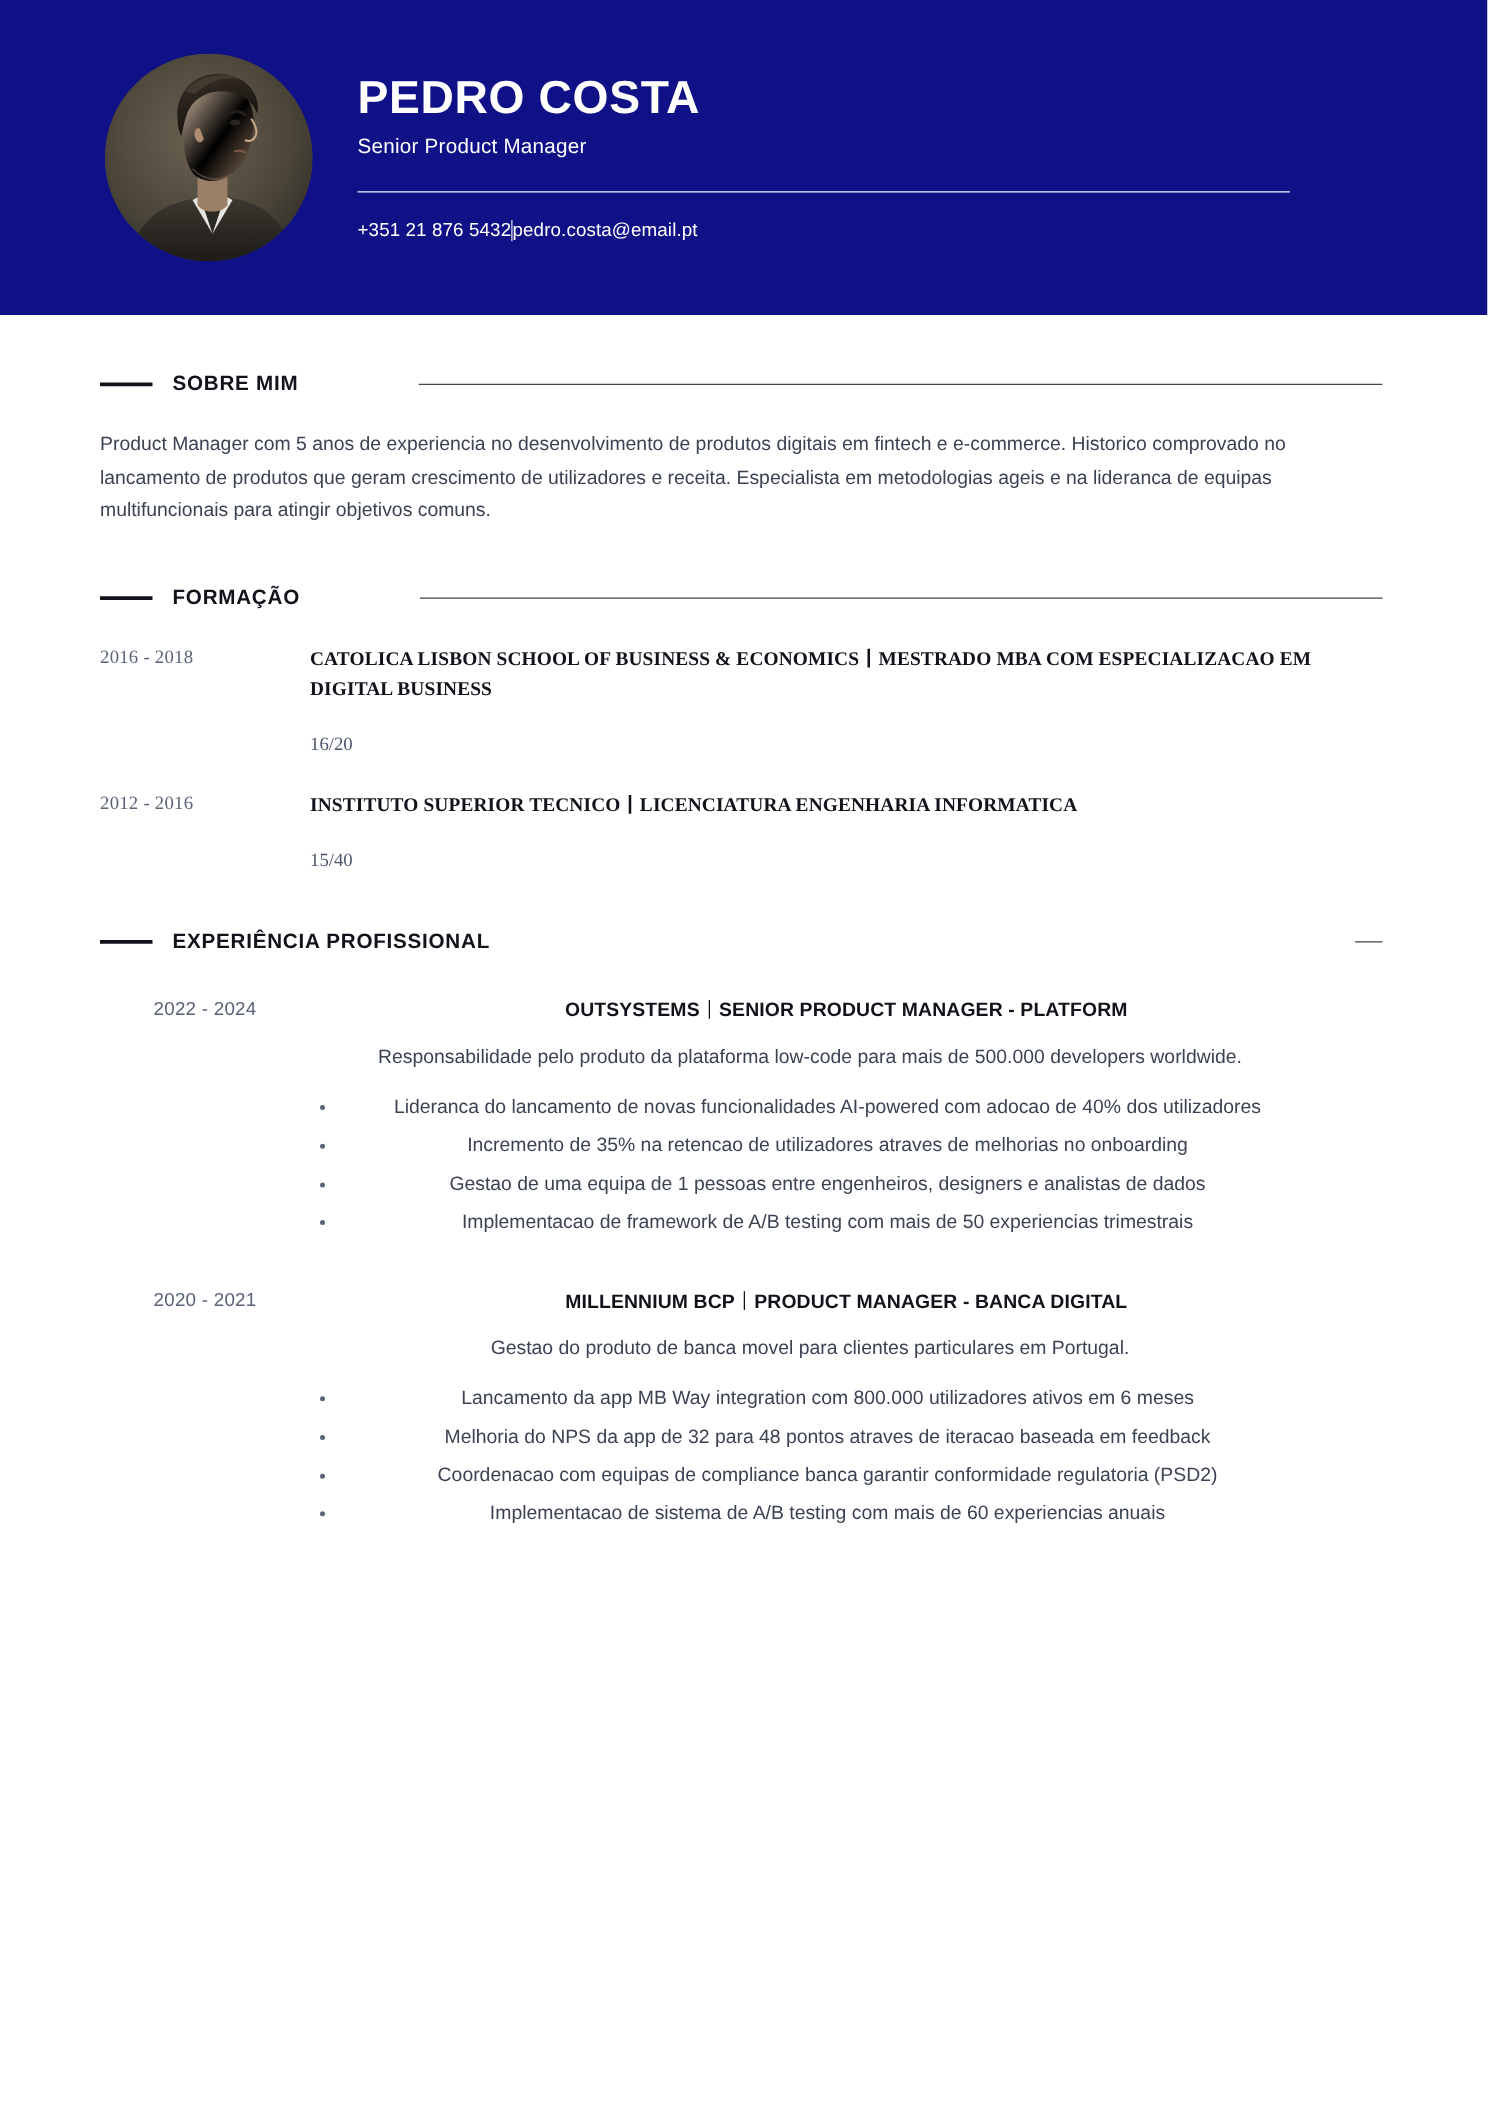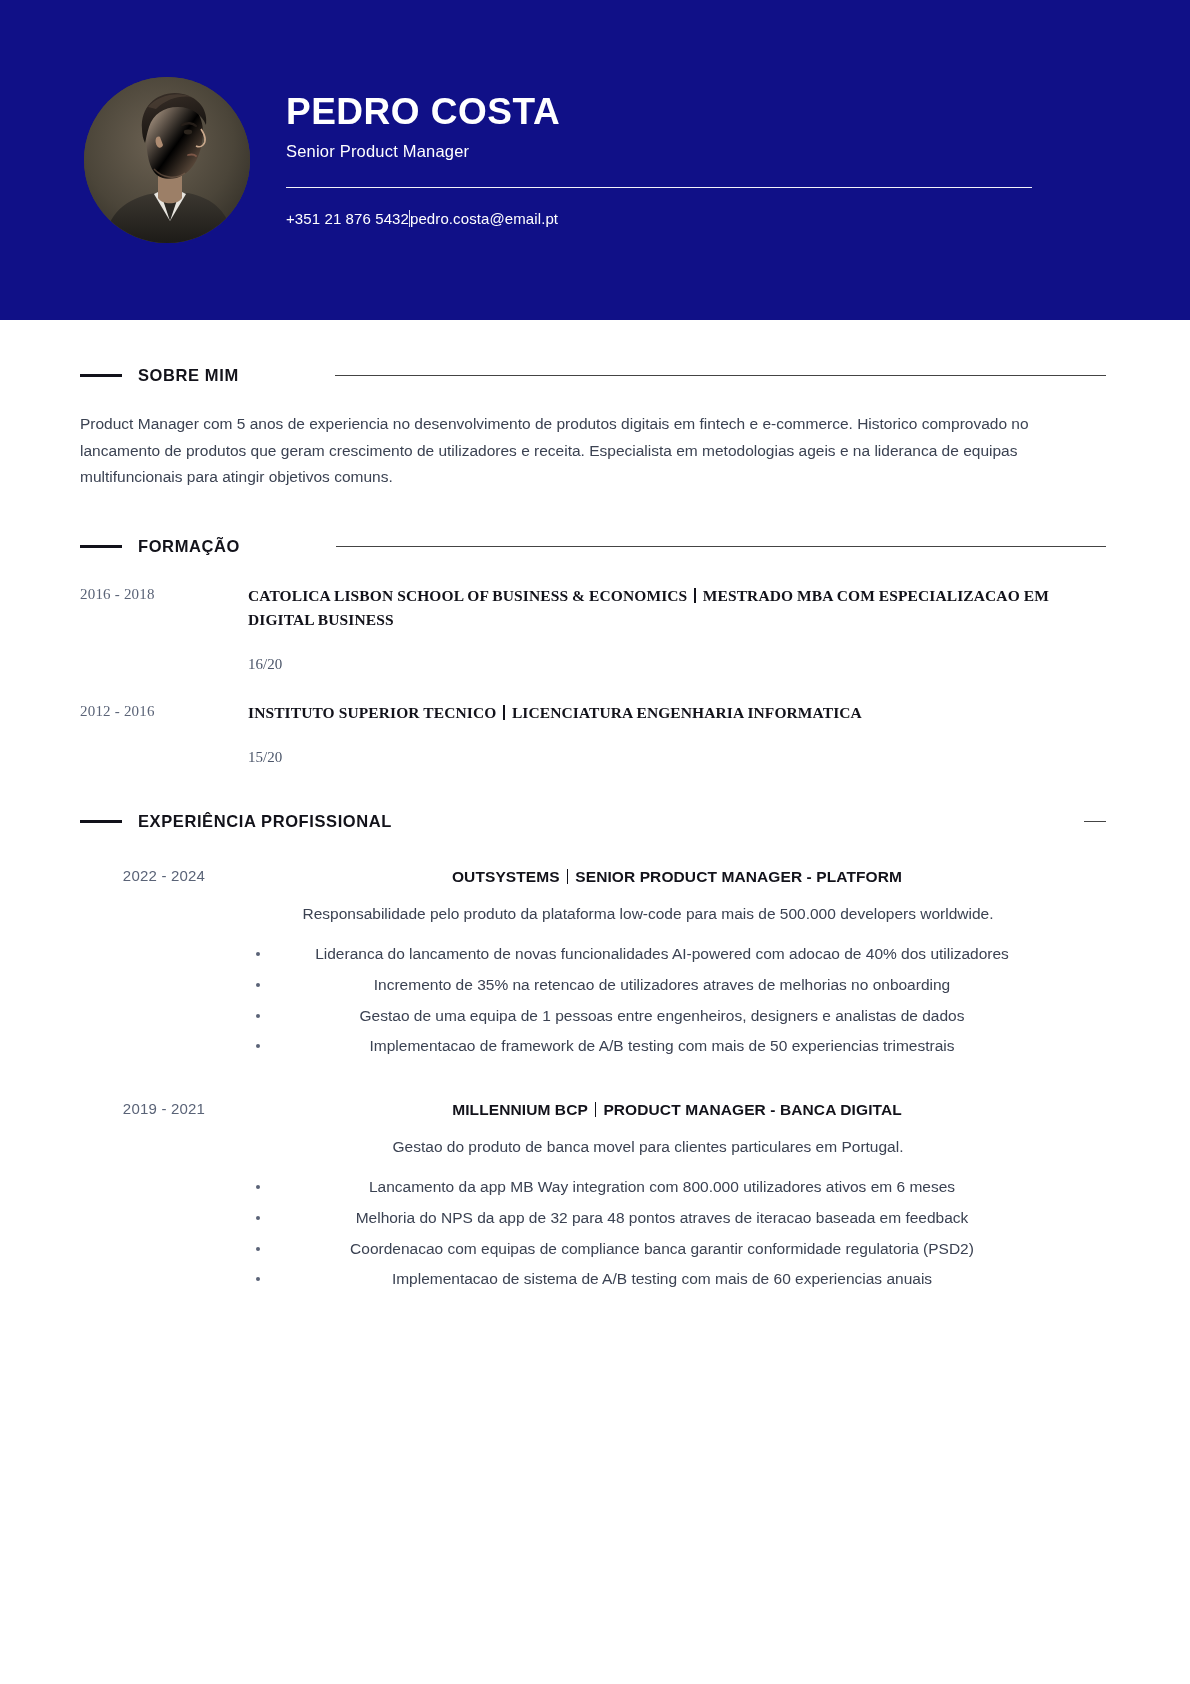--- a/index.html
+++ b/index.html
@@ -11,21 +11,21 @@
     width: 1190px; height: 1684px;
     font-family: "Liberation Sans", sans-serif;
     color: #2e3440;
     position: relative;
     overflow: hidden;
   }
 
   
   .header {
     background: #101087;
-    height: 320px;
+    height: 252px;
     width: 1190px;
     display: flex;
     align-items: center;
     padding: 0 0 0 84px;
     position: relative;
   }
   .avatar {
     width: 166px; height: 166px;
     border-radius: 50%;
     overflow: hidden;
@@ -292,21 +292,21 @@
       <p class="entry-grade">16/20</p>
     </div>
   </div>
 
   <div class="entry edu-entry">
     <div class="period">2012 - 2016</div>
     <div class="detail">
       <p class="entry-title">
         <span>INSTITUTO SUPERIOR TECNICO</span><span class="bar"></span><span>LICENCIATURA ENGENHARIA INFORMATICA</span>
       </p>
-      <p class="entry-grade">15/20</p>
+      <p class="entry-grade">15/40</p>
     </div>
   </div>
 
   <div class="section-head exp">
     <span class="dash"></span>
     <h2 class="section-title">EXPERIÊNCIA PROFISSIONAL</h2>
     <span class="rule"></span>
   </div>
 
   <div class="entry exp-entry">
@@ -319,21 +319,21 @@
       <ul class="bullets">
         <li>Lideranca do lancamento de novas funcionalidades AI-powered com adocao de 40% dos utilizadores</li>
         <li>Incremento de 35% na retencao de utilizadores atraves de melhorias no onboarding</li>
         <li>Gestao de uma equipa de 1 pessoas entre engenheiros, designers e analistas de dados</li>
         <li>Implementacao de framework de A/B testing com mais de 50 experiencias trimestrais</li>
       </ul>
     </div>
   </div>
 
   <div class="entry exp-entry">
-    <div class="period">2019 - 2021</div>
+    <div class="period">2020 - 2021</div>
     <div class="detail">
       <p class="entry-title">
         <span>MILLENNIUM BCP</span><span class="bar"></span><span>PRODUCT MANAGER - BANCA DIGITAL</span>
       </p>
       <p class="entry-desc">Gestao do produto de banca movel para clientes particulares em Portugal.</p>
       <ul class="bullets">
         <li>Lancamento da app MB Way integration com 800.000 utilizadores ativos em 6 meses</li>
         <li>Melhoria do NPS da app de 32 para 48 pontos atraves de iteracao baseada em feedback</li>
         <li>Coordenacao com equipas de compliance banca garantir conformidade regulatoria (PSD2)</li>
         <li>Implementacao de sistema de A/B testing com mais de 60 experiencias anuais</li>

